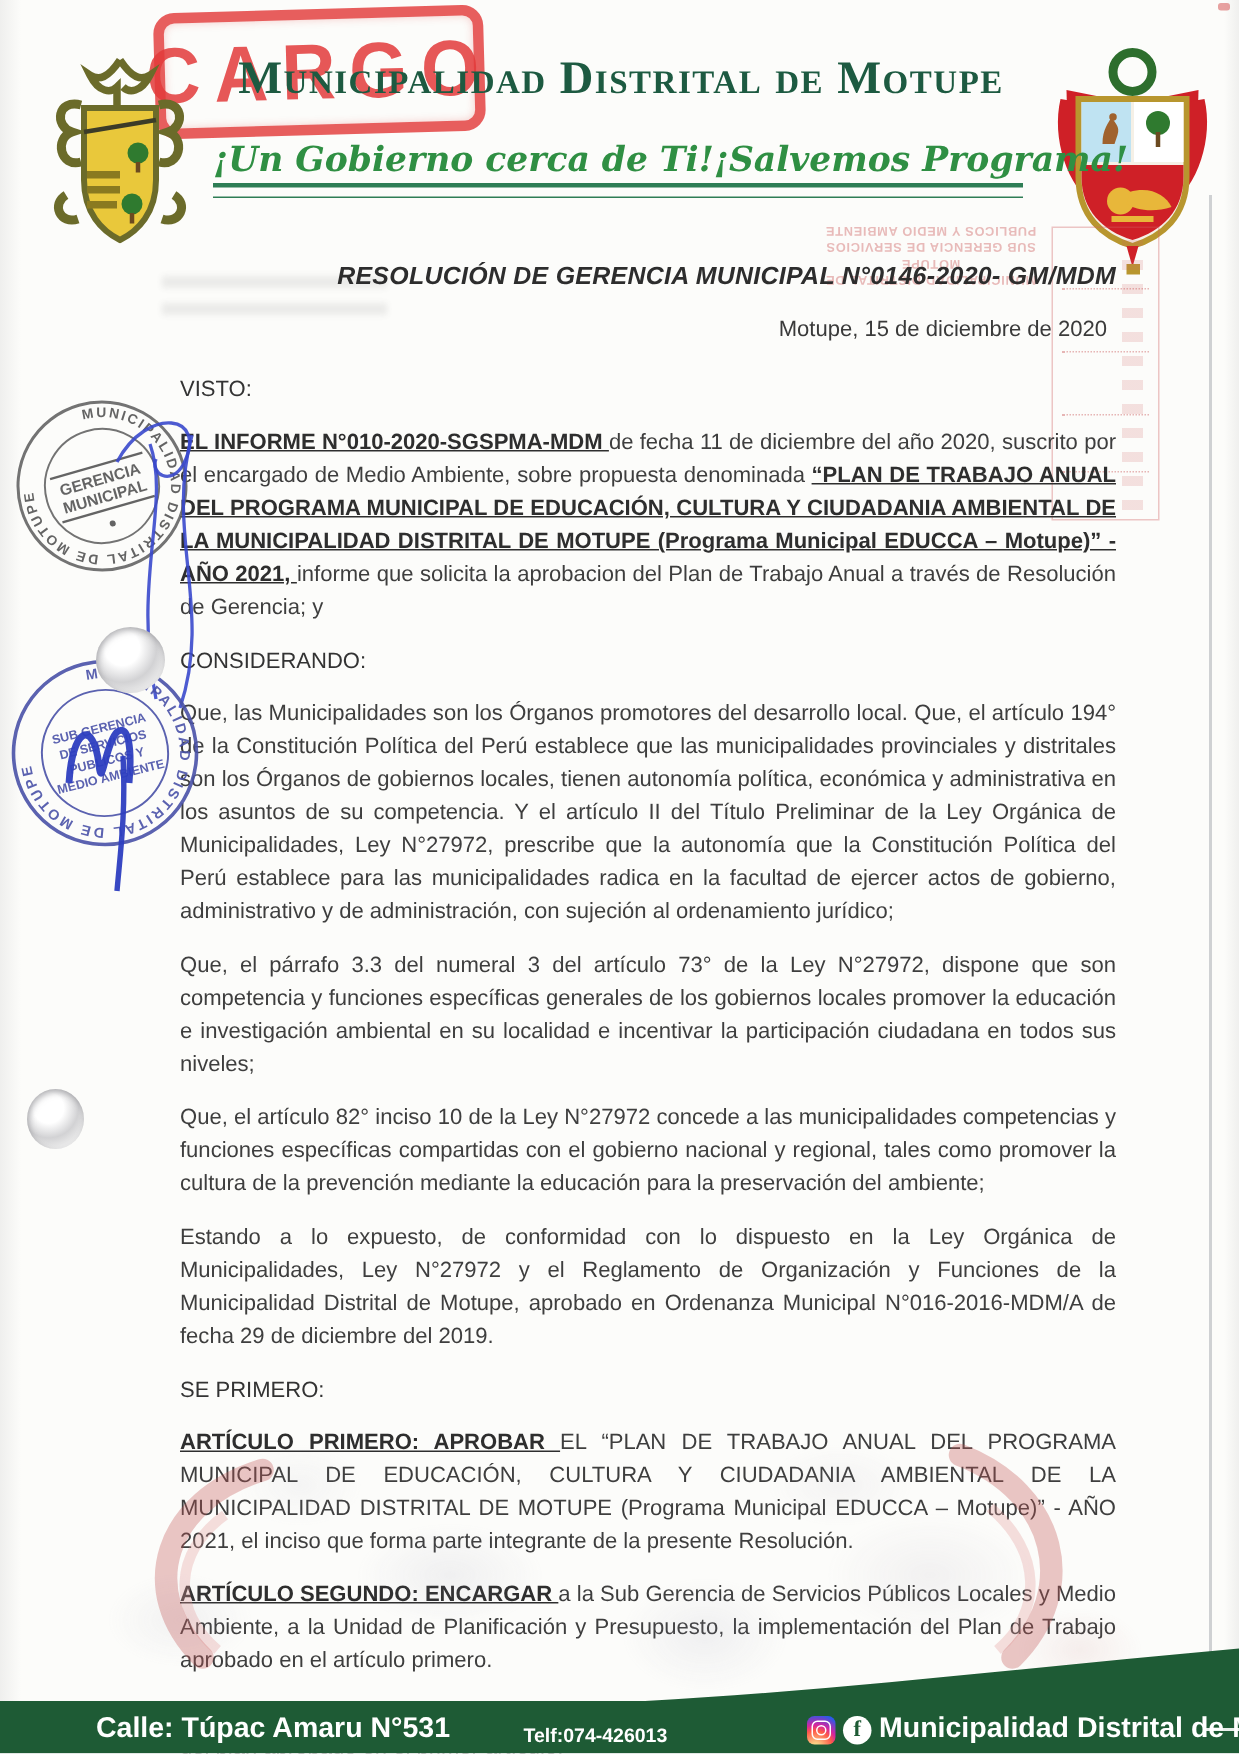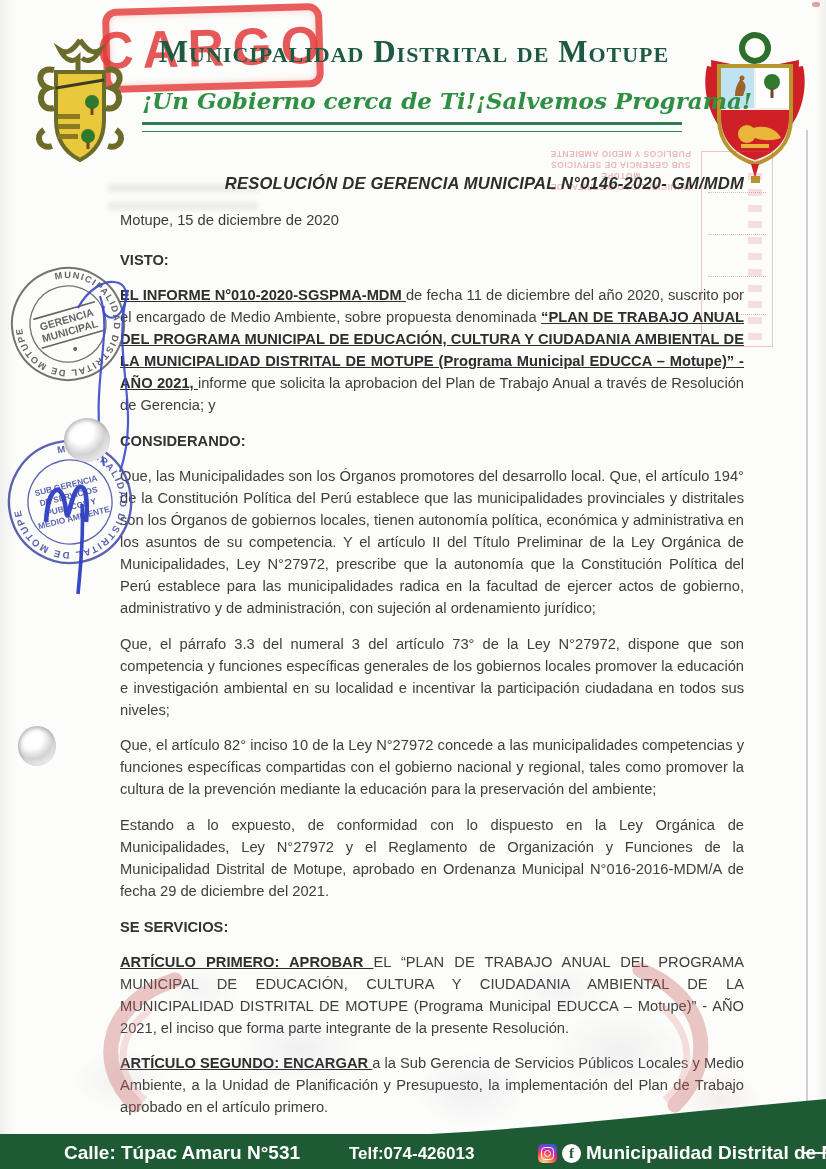--- a/index.html
+++ b/index.html
@@ -17,21 +17,21 @@
          transform:rotate(-1.6deg);display:flex;align-items:center;justify-content:center;
          box-shadow:inset 0 0 6px rgba(226,58,58,.25);}
   .cargo span{font-weight:bold;font-size:50px;letter-spacing:9px;color:rgba(226,58,58,.85);
          font-family:"Liberation Sans",sans-serif;transform:scaleY(1.05);}
 
   
   .h-title{position:absolute;left:138px;top:34px;width:552px;text-align:center;
            font-family:"Liberation Serif",serif;font-variant:small-caps;font-weight:bold;
            font-size:31px;color:#1d5a41;letter-spacing:1px;white-space:nowrap;}
   .slogans{position:absolute;left:142px;top:80px;width:540px;display:flex;
-           align-items:center;justify-content:space-between;}
+           align-items:flex-end;justify-content:space-between;}
   .script{font-family:"DejaVu Serif",serif;font-style:italic;font-weight:bold;
           font-size:23px;color:#2f8f43;white-space:nowrap;}
   .sep{position:absolute;left:142px;top:122px;width:540px;height:6px;
        border-top:3px solid #2e7d55;border-bottom:1px solid #2e7d55;}
 
   
   .crest-motupe{position:absolute;left:30px;top:36px;}
   .crest-peru{position:absolute;left:697px;top:26px;}
 
   
@@ -43,22 +43,22 @@
   .recv-box i{position:absolute;left:6px;right:6px;border-bottom:1px dotted rgba(205,95,95,.45);height:0;}
   .recv-ticks{position:absolute;left:748px;top:160px;width:14px;height:180px;
               background:repeating-linear-gradient(0deg, rgba(205,95,95,.30) 0 7px, transparent 7px 16px);
               opacity:.6;}
 
   
   .doc{position:absolute;left:120px;top:172px;width:624px;color:#3e3e3e;
        font-size:14.7px;line-height:1.5;}
   .doc-title{text-align:right;font-weight:bold;font-style:italic;font-size:16.6px;
              color:#2d2d2d;letter-spacing:.2px;margin-bottom:12px;white-space:nowrap;}
-  .doc-date{text-align:left;margin:8px 6px 18px 0;color:#3a3a3a;}
-  .hdg{font-weight:bold;color:#333;margin:0 0 13px 0;}
+  .doc-date{text-align:right;margin:8px 6px 18px 0;color:#3a3a3a;}
+  .hdg{font-weight:normal;color:#333;margin:0 0 13px 0;}
   .doc p{margin:0 0 13.5px 0;text-align:justify;}
   .b{font-weight:bold;color:#2e2e2e;text-decoration:underline;}
 
   
   .stamp1{position:absolute;left:8px;top:264px;transform:rotate(-16deg);opacity:.85;}
   .stamp2{position:absolute;left:4px;top:436px;transform:rotate(-14deg);opacity:.9;}
   .sig1{position:absolute;left:48px;top:266px;}
   .sig2{position:absolute;left:28px;top:452px;}
 
   
@@ -79,21 +79,21 @@
         radial-gradient(60px 40px at 200px 60px, rgba(160,160,180,.15), transparent 70%),
         radial-gradient(70px 40px at 560px 60px, rgba(160,150,170,.16), transparent 70%);}
   .edge-line{position:absolute;left:806px;top:130px;width:1.5px;height:1005px;
              background:#a9adb3;opacity:.55;}
   .speck{position:absolute;left:812px;top:2px;width:8px;height:5px;background:rgba(210,70,70,.5);border-radius:2px;}
 
   
   .footer-svg{position:absolute;left:0;bottom:0;}
   .f-row{position:absolute;left:0;bottom:5px;width:826px;height:28px;color:#fff;margin-left:46px;}
   .f-addr{position:absolute;left:18px;bottom:0;font-weight:bold;font-size:19px;}
-  .f-tel{position:absolute;left:303px;bottom:0;font-weight:bold;font-size:17px;}
+  .f-tel{position:absolute;left:303px;bottom:0;font-weight:bold;font-size:13px;}
   .f-social{position:absolute;left:492px;bottom:0;display:flex;align-items:center;gap:5px;}
   .f-name{font-weight:bold;font-size:19px;white-space:nowrap;}
   .ig{width:19px;height:19px;border-radius:5px;position:relative;flex:0 0 auto;
       background:radial-gradient(circle at 30% 110%, #fdf497 0%, #fd5949 45%, #d6249f 60%, #285AEB 90%);}
   .ig::before{content:"";position:absolute;inset:3px;border:1.6px solid #fff;border-radius:4px;}
   .ig::after{content:"";position:absolute;inset:6px;border:1.6px solid #fff;border-radius:50%;}
   .fb{width:19px;height:19px;border-radius:50%;background:#fff;position:relative;flex:0 0 auto;}
   .fb::after{content:"f";position:absolute;left:0;top:0;width:100%;height:100%;
              display:flex;align-items:center;justify-content:center;
              color:#1e5b35;font-weight:bold;font-size:15px;font-family:"Liberation Serif",serif;}
@@ -184,23 +184,23 @@
     <div class="doc-title">RESOLUCIÓN DE GERENCIA MUNICIPAL N°0146-2020- GM/MDM</div>
     <div class="doc-date">Motupe, 15 de diciembre de 2020</div>
 
     <div class="hdg">VISTO:</div>
     <p><span class="b">EL INFORME N°010-2020-SGSPMA-MDM </span><span>de fecha 11 de diciembre del año 2020, suscrito por el encargado de Medio Ambiente, sobre propuesta denominada </span><span class="b">“PLAN DE TRABAJO ANUAL DEL PROGRAMA MUNICIPAL DE EDUCACIÓN, CULTURA Y CIUDADANIA AMBIENTAL DE LA MUNICIPALIDAD DISTRITAL DE MOTUPE (Programa Municipal EDUCCA – Motupe)” - AÑO 2021, </span><span>informe que solicita la aprobacion del Plan de Trabajo Anual a través de  Resolución de Gerencia; y</span></p>
 
     <div class="hdg">CONSIDERANDO:</div>
     <p>Que, las Municipalidades son los Órganos promotores del desarrollo local. Que, el artículo 194° de la Constitución Política del Perú establece que las municipalidades provinciales y distritales son los Órganos de gobiernos locales, tienen autonomía política, económica y administrativa en los asuntos de su competencia. Y el artículo II del Título Preliminar de la Ley Orgánica de Municipalidades, Ley N°27972, prescribe que la autonomía que la Constitución Política del Perú establece para las municipalidades radica en la facultad de ejercer actos de gobierno, administrativo y de administración, con sujeción al ordenamiento jurídico;</p>
     <p>Que, el párrafo 3.3 del numeral 3 del artículo 73° de la Ley N°27972, dispone que son competencia y funciones específicas generales de los gobiernos locales promover la educación e investigación ambiental en su localidad e incentivar la participación ciudadana en todos sus niveles;</p>
     <p>Que, el artículo 82° inciso 10 de la Ley N°27972 concede a las municipalidades competencias y funciones específicas compartidas con el gobierno nacional y regional, tales como promover la cultura de la prevención mediante la educación para la preservación del ambiente;</p>
-    <p>Estando a lo expuesto, de conformidad con lo dispuesto en la Ley Orgánica de Municipalidades, Ley N°27972 y el Reglamento de Organización y Funciones de la Municipalidad Distrital de Motupe, aprobado en Ordenanza Municipal N°016-2016-MDM/A de fecha 29 de diciembre del 2021.</p>
-
-    <div class="hdg">SE SERVICIOS:</div>
+    <p>Estando a lo expuesto, de conformidad con lo dispuesto en la Ley Orgánica de Municipalidades, Ley N°27972 y el Reglamento de Organización y Funciones de la Municipalidad Distrital de Motupe, aprobado en Ordenanza Municipal N°016-2016-MDM/A de fecha 29 de diciembre del 2019.</p>
+
+    <div class="hdg">SE PRIMERO:</div>
     <p><span class="b">ARTÍCULO PRIMERO: APROBAR </span><span>EL “PLAN DE TRABAJO ANUAL DEL PROGRAMA MUNICIPAL DE EDUCACIÓN, CULTURA Y CIUDADANIA AMBIENTAL DE LA MUNICIPALIDAD DISTRITAL DE MOTUPE (Programa Municipal EDUCCA – Motupe)” - AÑO 2021, el inciso que forma parte integrante de la presente Resolución.</span></p>
     <p><span class="b">ARTÍCULO SEGUNDO: ENCARGAR </span><span> a la Sub Gerencia de Servicios Públicos Locales y Medio Ambiente, a la Unidad de Planificación y Presupuesto, la implementación del Plan de Trabajo aprobado en el artículo primero.</span></p>
     <p>Las diferentes unidades orgánicas de la municipalidad prestarán apoyo para el cumplimiento del plan aprobado en el primer artículo.</p>
   </div>
 
   <svg class="stamp1" width="120" height="120" viewBox="0 0 120 120">
     <defs>
         <path id="ring-a" d="M 60 14 A 46 46 0 1 1 59.9 14"></path>
       </defs>
     <circle cx="60" cy="60" r="56" fill="none" stroke="#5c5c5c" stroke-width="2"></circle>

